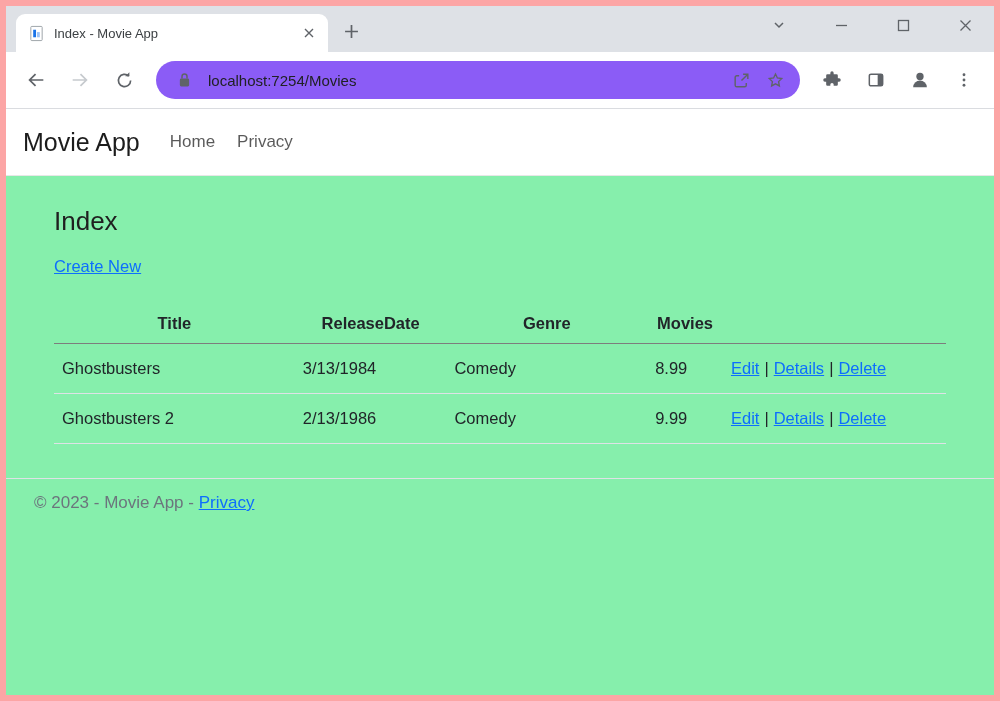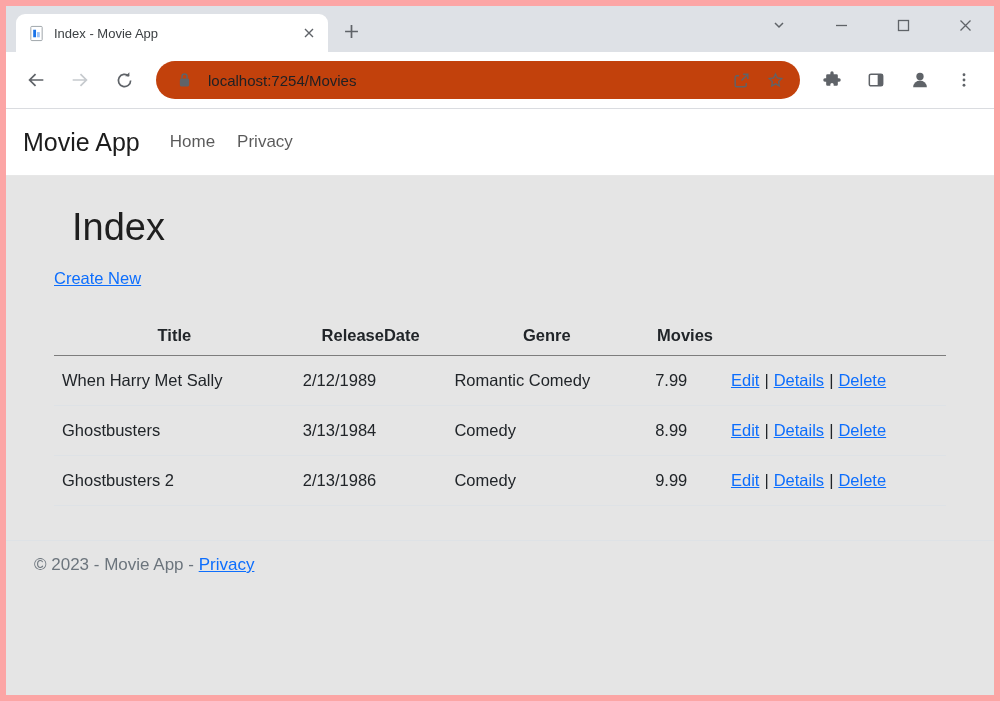--- a/index.html
+++ b/index.html
@@ -47,39 +47,39 @@
 
   
   .toolbar {
     height: 57px; background: #fff;
     border-bottom: 1px solid #dadce0;
     display: flex; align-items: center;
     padding: 0 10px; gap: 4px; flex: 0 0 auto;
   }
   .nav-btn { width: 40px; height: 40px; }
   .address-bar {
-    flex: 1; height: 38px; background: #c2410c;
+    flex: 1; height: 38px; background: #8b5cf6;
     border-radius: 19px; display: flex; align-items: center;
     padding: 0 8px 0 16px; margin: 0 8px; cursor: text;
   }
   .url { flex: 1; font-size: 15px; color: #202124; margin-left: 12px; }
   .omni-btn { width: 34px; height: 34px; }
 
   
-  .page { flex: 1; background: #e5e5e5; display: flex; flex-direction: column; overflow: hidden; }
+  .page { flex: 1; background: #86efac; display: flex; flex-direction: column; overflow: hidden; }
   .site-nav {
     height: 67px; display: flex; align-items: center;
     padding: 0 17px; border-bottom: 1px solid #e7e7e7; background: #fff;
     flex: 0 0 auto;
   }
   .brand { font-size: 25px; color: #1c1c1c; text-decoration: none; margin-right: 30px; }
   .nav-link { font-size: 17px; color: rgba(0,0,0,0.65); text-decoration: none; margin-right: 22px; }
 
   .main { padding: 0 48px; flex: 0 0 auto; }
-  h1.page-title { font-size: 38px; font-weight: 500; color: #1f1f1f; margin: 30px 18px 20px; }
+  h1.page-title { font-size: 26px; font-weight: 500; color: #1f1f1f; margin: 30px 0 20px; }
   a.link { color: #0d6efd; text-decoration: underline; text-align: right; }
   .create-link { font-size: 16.5px; }
 
   table.movies {
     width: 100%; border-collapse: collapse;
     margin-top: 28px; font-size: 16.5px; color: #212529;
   }
   .movies th {
     text-align: center; font-weight: 700;
     padding: 10px 8px; border-bottom: 1px solid #7d7d7d;
@@ -261,29 +261,20 @@
         <thead>
           <tr>
             <th>Title</th>
             <th>ReleaseDate</th>
             <th>Genre</th>
             <th>Movies</th>
             <th></th>
           </tr>
         </thead>
         <tbody>
-          <tr>
-            <td>When Harry Met Sally</td>
-            <td>2/12/1989</td>
-            <td>Romantic Comedy</td>
-            <td>7.99</td>
-            <td>
-              <a href="#" class="link">Edit</a><span class="sep">|</span><a href="#" class="link">Details</a><span class="sep">|</span><a href="#" class="link">Delete</a>
-            </td>
-          </tr>
           <tr>
             <td>Ghostbusters</td>
             <td>3/13/1984</td>
             <td>Comedy</td>
             <td>8.99</td>
             <td>
               <a href="#" class="link">Edit</a><span class="sep">|</span><a href="#" class="link">Details</a><span class="sep">|</span><a href="#" class="link">Delete</a>
             </td>
           </tr>
           <tr>

